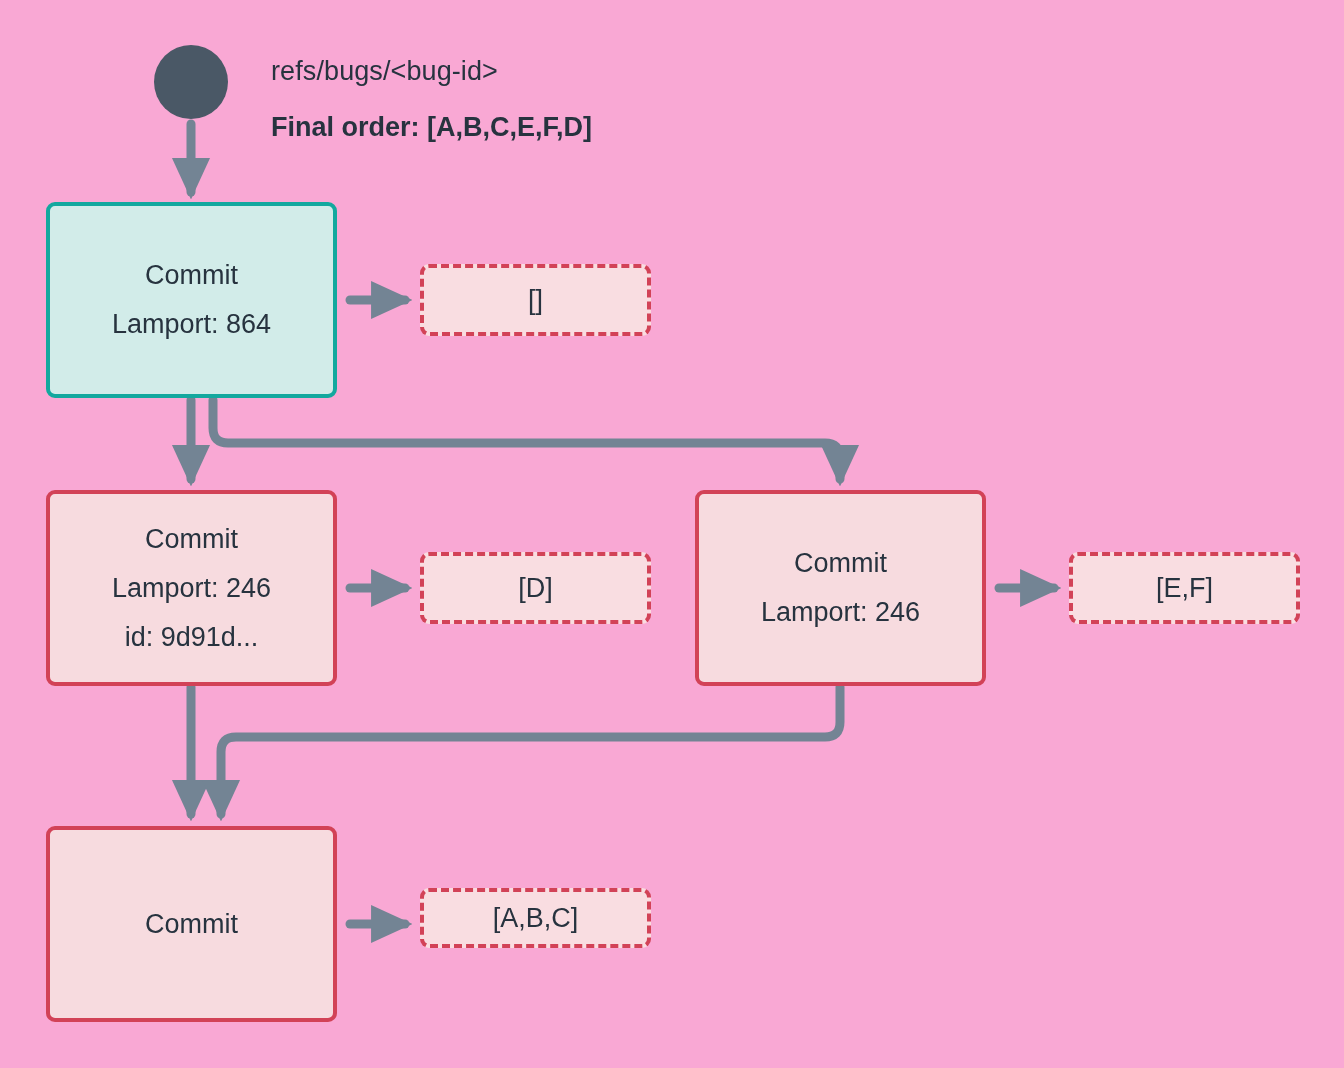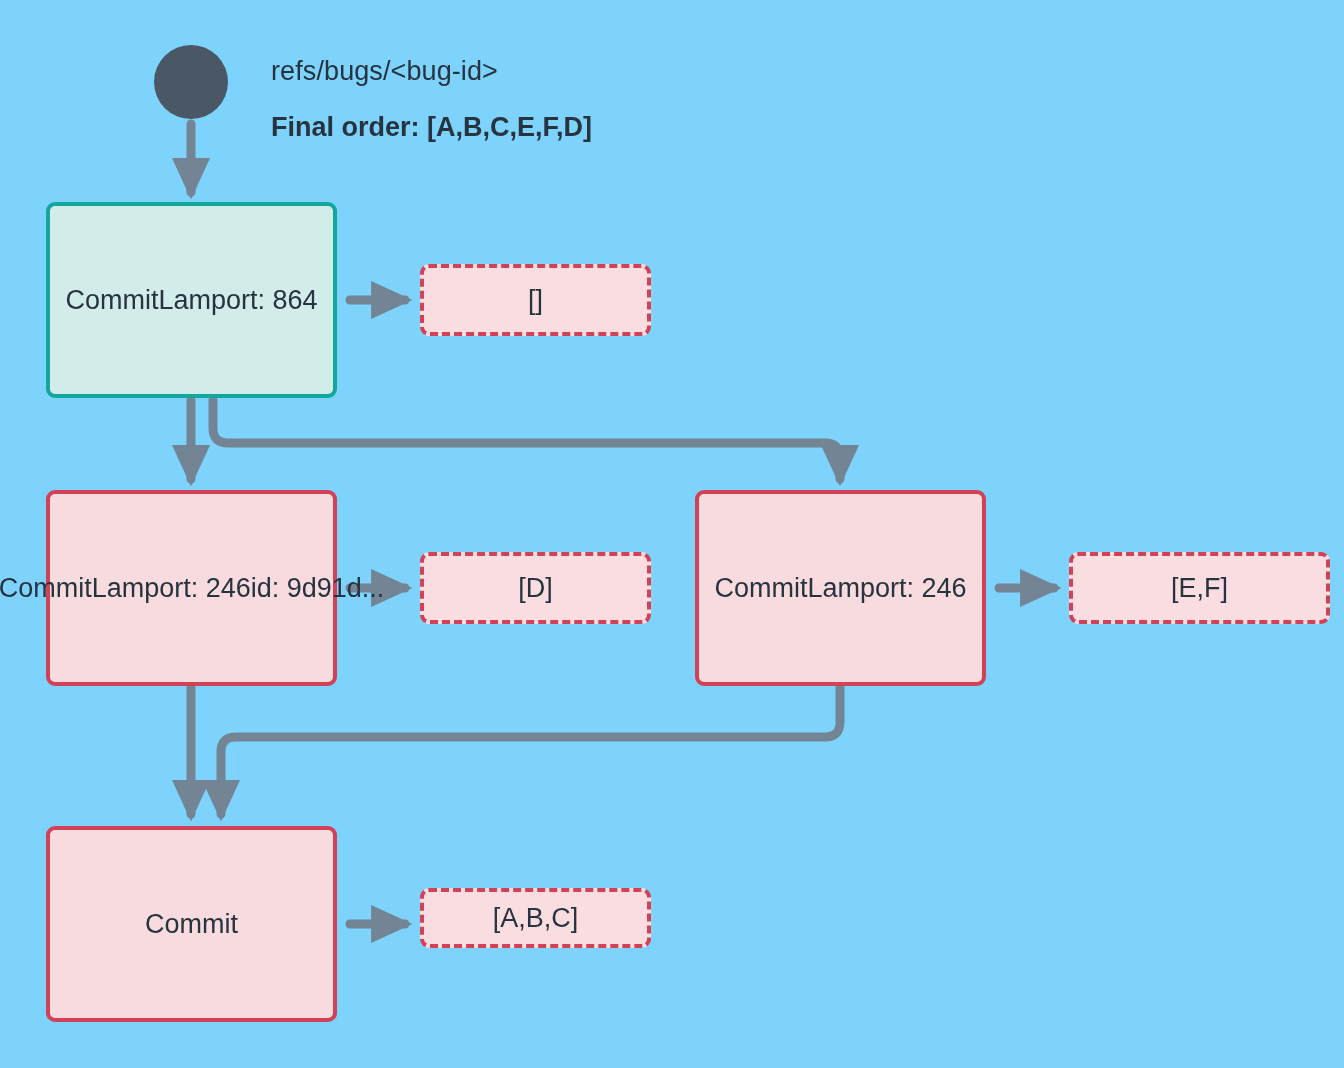--- a/index.html
+++ b/index.html
@@ -8,21 +8,21 @@
     padding: 0;
     background: #eff3f6;
   }
   body {
     font-family: "Liberation Sans", sans-serif;
   }
   #canvas {
     position: relative;
     width: 1344px;
     height: 1068px;
-    background: #7dd3fc;
+    background: #f9a8d4;
     overflow: hidden;
   }
   #edges {
     position: absolute;
     left: 0;
     top: 0;
     width: 1344px;
     height: 1068px;
     pointer-events: none;
   }
@@ -57,21 +57,21 @@
     color: #27333f;
     white-space: nowrap;
   }
 
   
   .node {
     position: absolute;
     box-sizing: border-box;
     border-radius: 9px;
     display: flex;
-    flex-direction: row;
+    flex-direction: column;
     align-items: center;
     justify-content: center;
     text-align: center;
     color: #27333f;
     font-size: 27px;
     line-height: 49px;
   }
   .node.teal {
     background: #d2ece9;
     border: 4px solid #13a89e;
@@ -154,21 +154,21 @@
   </div>
 
   <div class="payload" style="left:420px; top:264px; width:231px; height:72px;">
     <span>[]</span>
   </div>
 
   <div class="payload" style="left:420px; top:552px; width:231px; height:72px;">
     <span>[D]</span>
   </div>
 
-  <div class="payload" style="left:1069px; top:552px; width:261px; height:72px;">
+  <div class="payload" style="left:1069px; top:552px; width:231px; height:72px;">
     <span>[E,F]</span>
   </div>
 
   <div class="payload" style="left:420px; top:888px; width:231px; height:60px;">
     <span>[A,B,C]</span>
   </div>
 
 </div>
 
 </body></html>

